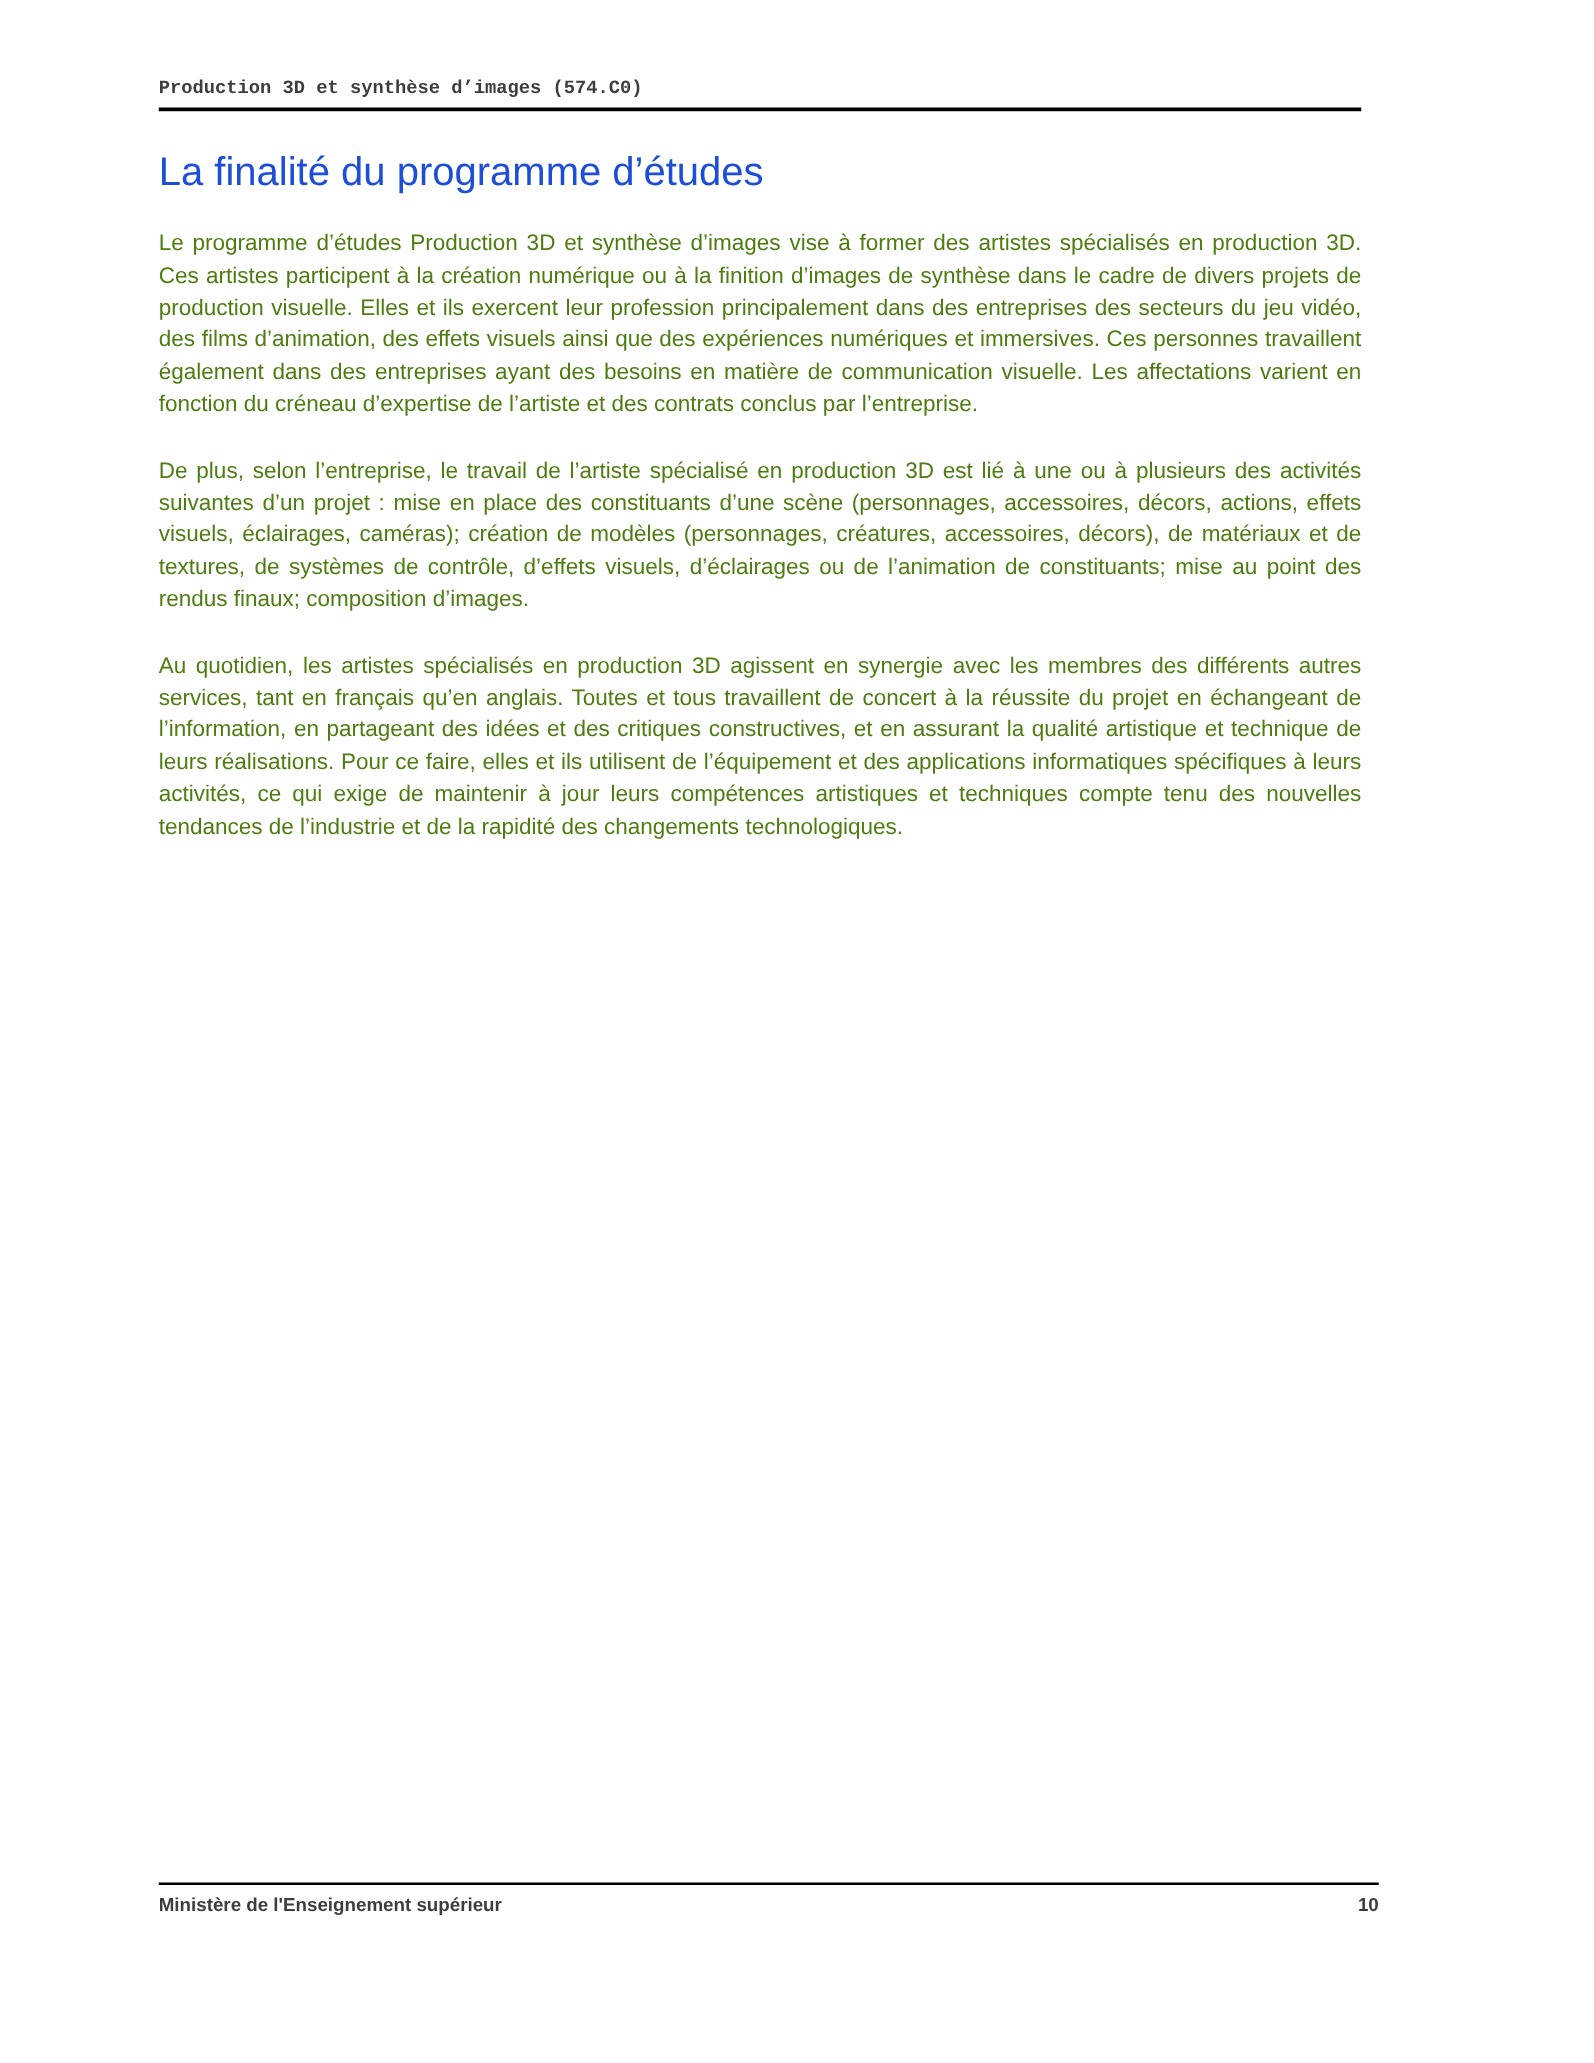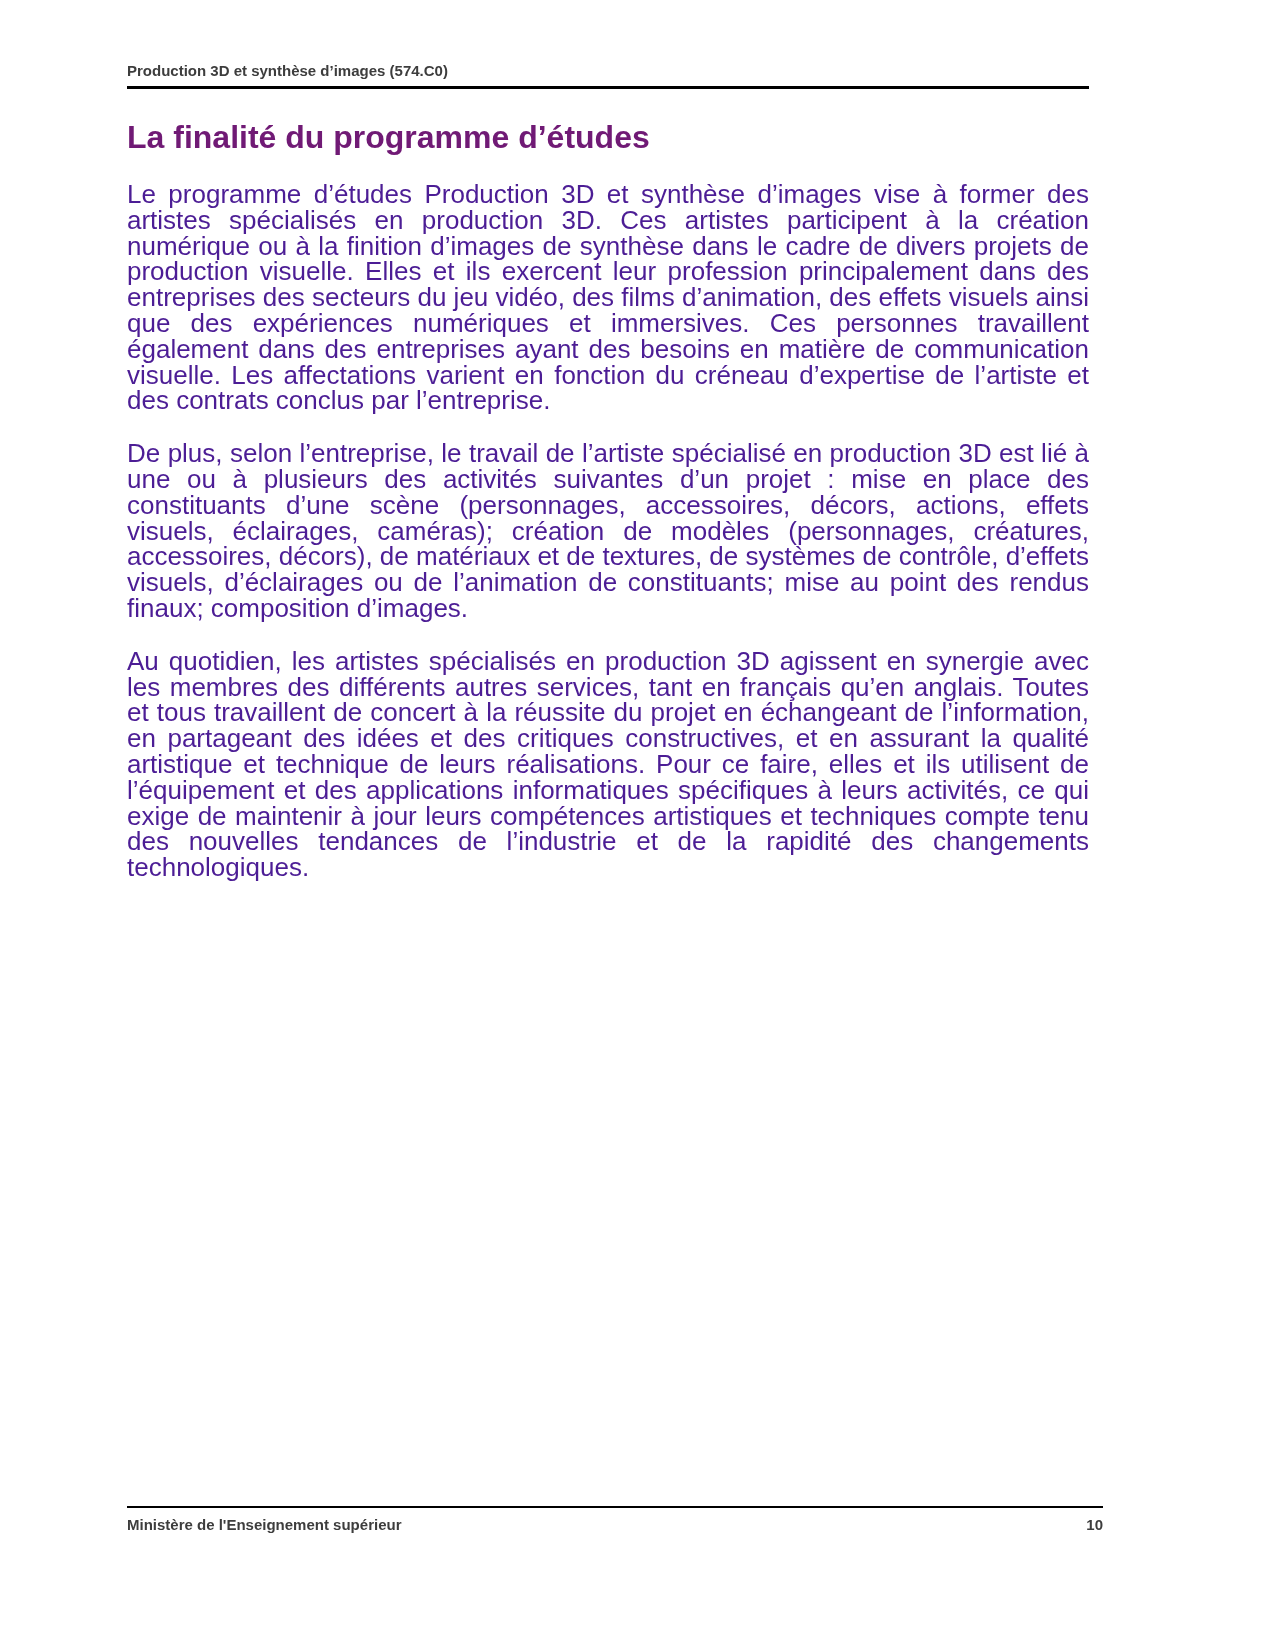--- a/index.html
+++ b/index.html
@@ -22,40 +22,41 @@
     left: 127px;
     right: 186px;
     top: 62px;
     border-bottom: 3px solid #000000;
     padding-bottom: 7px;
   }
   .header-text {
     font-size: 15px;
     font-weight: bold;
     color: #3d3d3d;
+    font-family: Liberation Mono, monospace;
   }
   .main {
     position: absolute;
     left: 127px;
     right: 186px;
     top: 118px;
   }
   .heading {
     margin: 0 0 26px 0;
     font-size: 32px;
     line-height: 38px;
-    font-weight: bold;
-    color: #701a75;
+    font-weight: normal;
+    color: #1d4ed8;
   }
   .para {
     margin: 0 0 27px 0;
-    font-size: 26px;
+    font-size: 18px;
     line-height: 25.8px;
     text-align: justify;
-    color: #4c1d95;
+    color: #4d7c0f;
   }
   .footer {
     position: absolute;
     left: 127px;
     right: 172px;
     top: 1506px;
     border-top: 2px solid #000000;
     padding-top: 8px;
     display: flex;
     justify-content: space-between;

